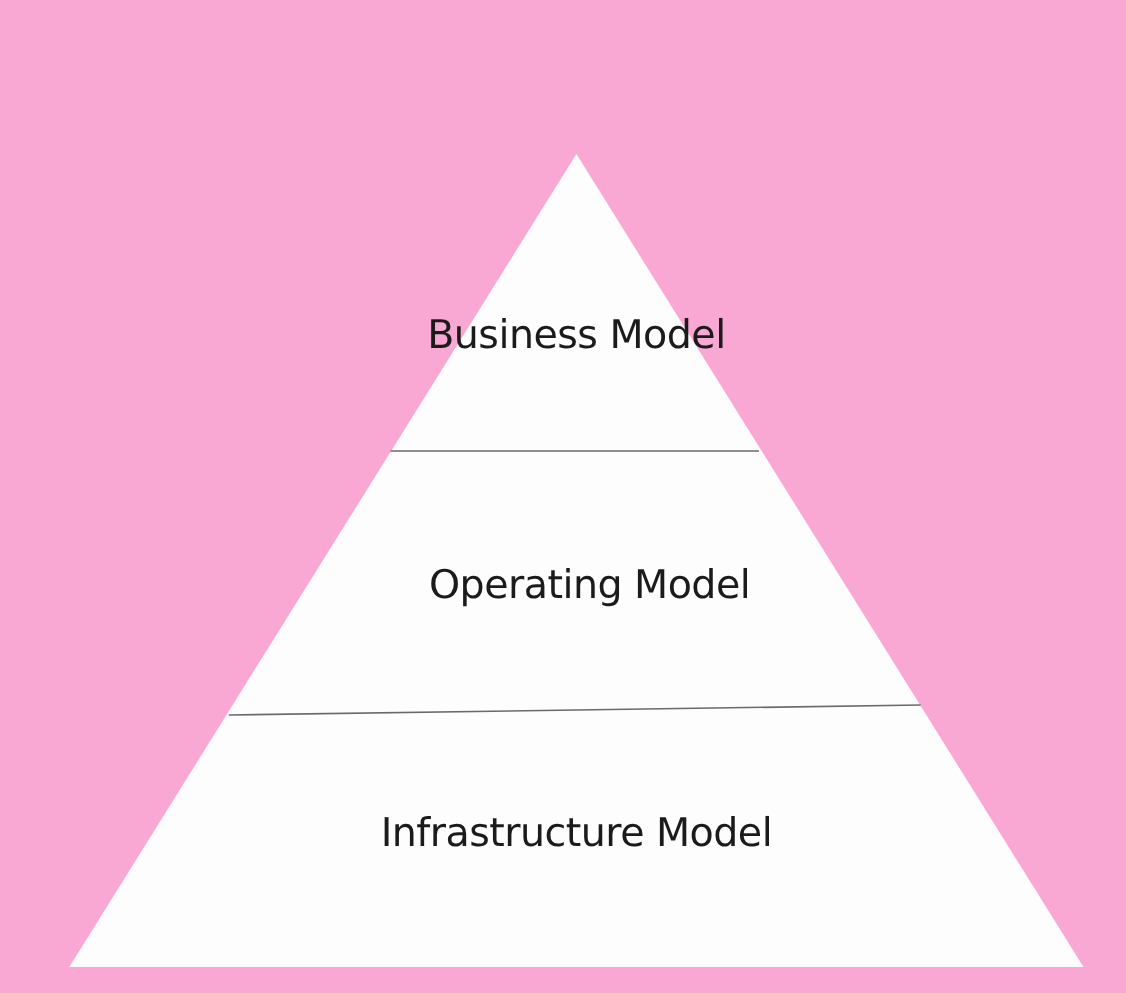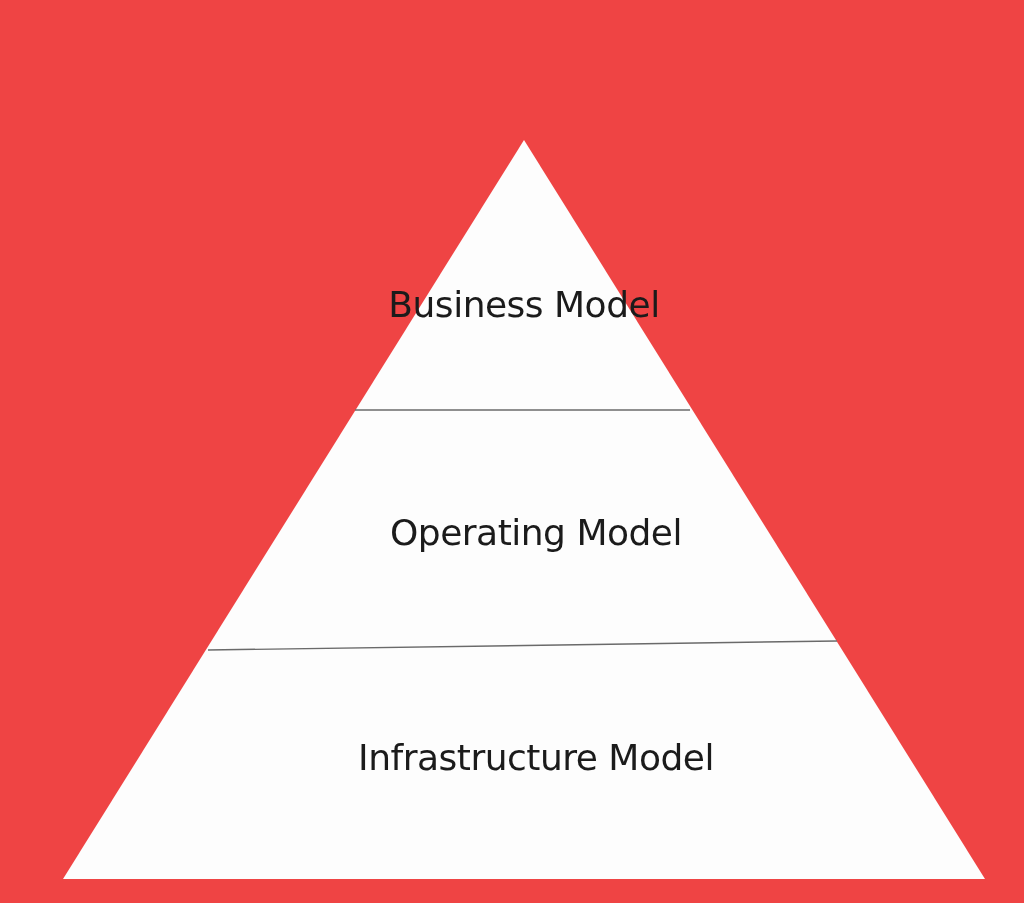--- a/index.html
+++ b/index.html
@@ -29,29 +29,29 @@
     left: 374px;
     top: 281px;
     width: 300px;
   }
   .label-operating {
     left: 286px;
     top: 509px;
     width: 500px;
   }
   .label-infrastructure {
-    left: 236px;
+    left: 224px;
     top: 734px;
     width: 600px;
   }
 </style>
 </head>
 <body>
 
-<div class="stage" style="background-color: #ef4444;">
+<div class="stage" style="background-color: #f9a8d4;">
 
   <svg class="pyramid-svg" width="1024" height="903" viewBox="0 0 1024 903">
     <polygon points="524,140 985,879 63,879" fill="#fdfdfd"></polygon>
     <line x1="355" y1="410" x2="690" y2="410" stroke-width="1.4" stroke="#6a6a6a"></line>
     <line x1="208" y1="650" x2="837" y2="641" stroke-width="1.4" stroke="#6a6a6a"></line>
   </svg>
 
   <div class="layer-label label-business" style="color: rgb(27, 27, 27);">Business Model</div>
 
   <div class="layer-label label-operating" style="color: rgb(27, 27, 27);">Operating Model</div>

